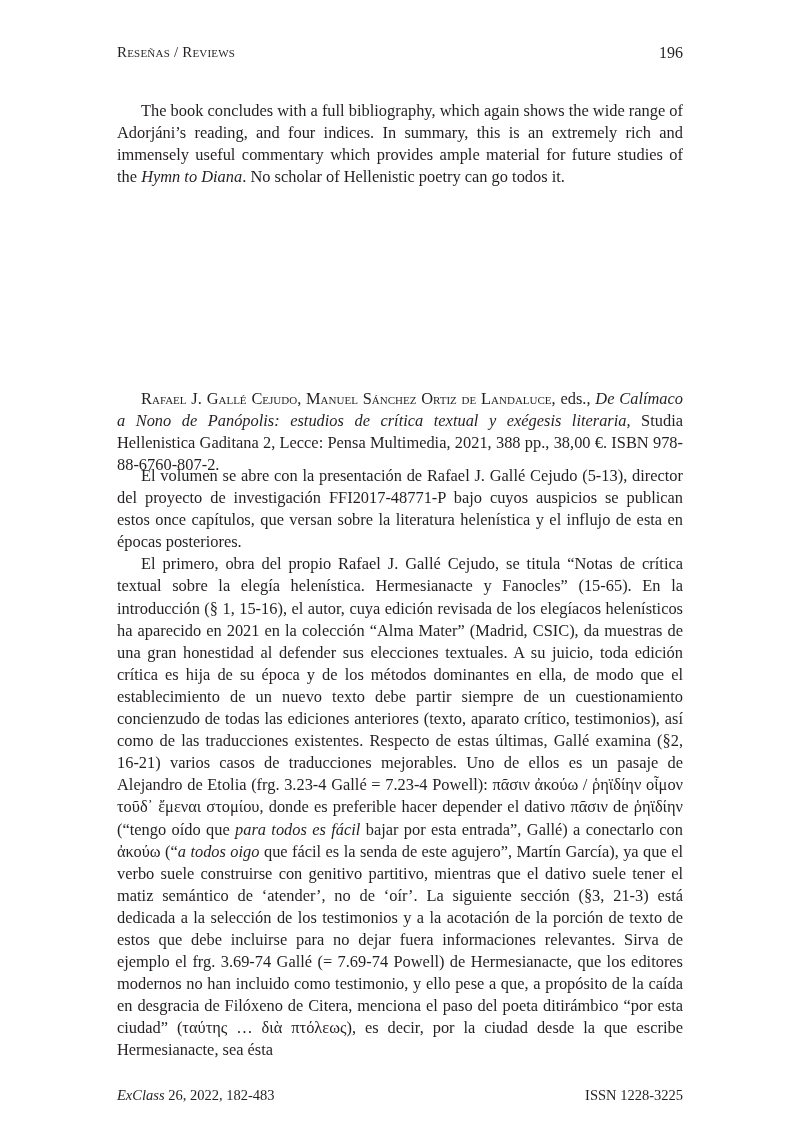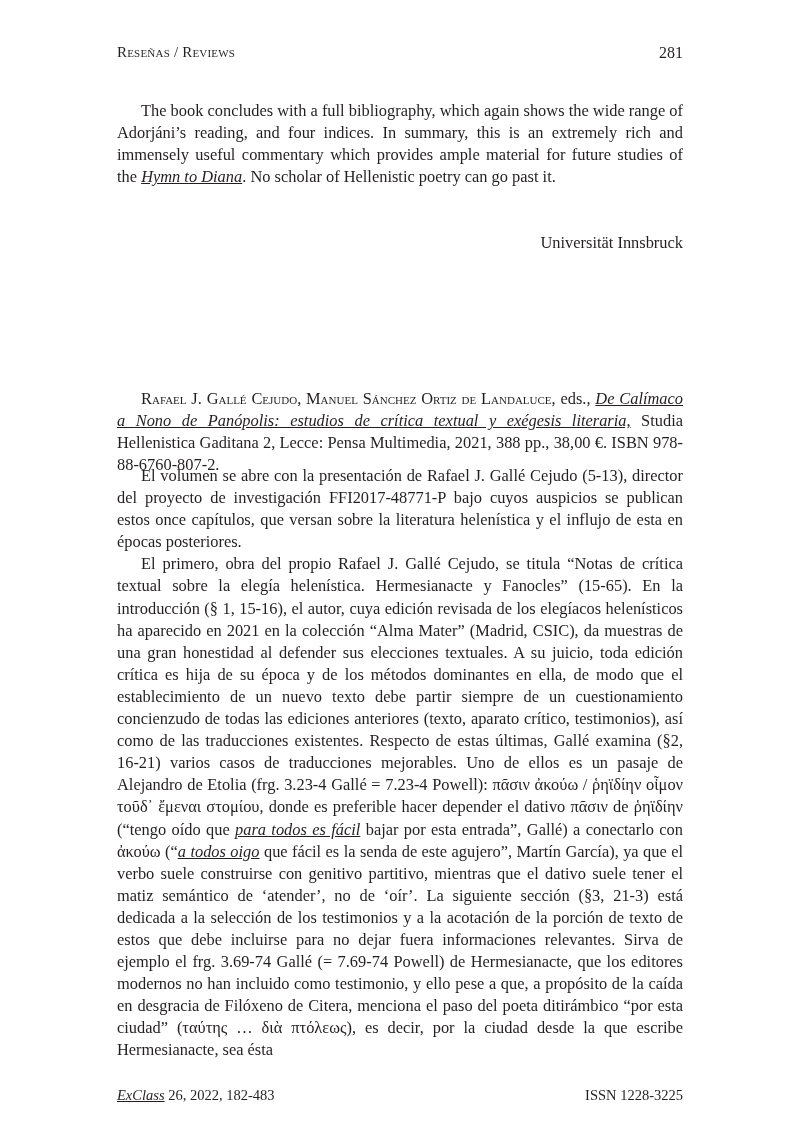--- a/index.html
+++ b/index.html
@@ -8,36 +8,35 @@
   .header { position:absolute; top:44px; left:117px; width:566px; height:22px; font-size:15px; }
   .header .running-title { position:absolute; left:0; right:16px; text-align:left; font-variant:small-caps; letter-spacing:0.2px; }
   .header .page-number { position:absolute; right:0; top:0; font-size:16px; }
   .body-text { position:absolute; left:117px; width:566px; font-size:16.4px; line-height:22.1px; text-align:justify; }
   .body-text p { margin:0; text-indent:24px; }
   .sc { font-variant:small-caps; }
   .signature { position:absolute; left:117px; width:566px; top:232px; text-align:right; font-size:16.4px; line-height:22.1px; }
   .footer { position:absolute; left:117px; width:566px; top:1087px; font-size:14.5px; }
   .footer .journal { position:absolute; left:0; }
   .footer .issn { position:absolute; right:0; }
-  i { font-style:italic;text-decoration:underline; }
+  i { font-style:italic; }
 </style>
 </head>
 <body>
 
 <div class="header">
   <span class="running-title">Reseñas / Reviews</span>
-  <span class="page-number">281</span>
+  <span class="page-number">196</span>
 </div>
 
 <div class="body-text" style="top:100px;">
-  <p><span>The book concludes with a full bibliography, which again shows the wide range of Adorjáni’s reading, and four indices. In summary, this is an extremely rich and immensely useful commentary which provides ample material for future studies of the </span><i>Hymn to Diana</i><span>. No scholar of Hellenistic poetry can go past it.</span></p>
+  <p><span>The book concludes with a full bibliography, which again shows the wide range of Adorjáni’s reading, and four indices. In summary, this is an extremely rich and immensely useful commentary which provides ample material for future studies of the </span><i>Hymn to Diana</i><span>. No scholar of Hellenistic poetry can go todos it.</span></p>
 </div>
 
 <div class="signature">
-  <div>Universität Innsbruck</div>
 </div>
 
 <div class="body-text" style="top:350px;margin-top:38px;">
   <p><span class="sc">Rafael J. Gallé Cejudo, Manuel Sánchez Ortiz de Landaluce</span><span>, eds., </span><i>De Calímaco a Nono de Panópolis: estudios de crítica textual y exégesis literaria,</i><span> Studia Hellenistica Gaditana 2, Lecce: Pensa Multimedia, 2021, 388 pp., 38,00 €. ISBN 978-88-6760-807-2.</span></p>
 </div>
 
 <div class="body-text" style="top:465px;">
   <p>El volumen se abre con la presentación de Rafael J. Gallé Cejudo (5-13), director del proyecto de investigación FFI2017-48771-P bajo cuyos auspicios se publican estos once capítulos, que versan sobre la literatura helenística y el influjo de esta en épocas posteriores.</p>
   <p><span>El primero, obra del propio Rafael J. Gallé Cejudo, se titula “Notas de crítica textual sobre la elegía helenística. Hermesianacte y Fanocles” (15-65). En la introducción (§ 1, 15-16), el autor, cuya edición revisada de los elegíacos helenísticos ha aparecido en 2021 en la colección “Alma Mater” (Madrid, CSIC), da muestras de una gran honestidad al defender sus elecciones textuales. A su juicio, toda edición crítica es hija de su época y de los métodos dominantes en ella, de modo que el establecimiento de un nuevo texto debe partir siempre de un cuestionamiento concienzudo de todas las ediciones anteriores (texto, aparato crítico, testimonios), así como de las traducciones existentes. Respecto de estas últimas, Gallé examina (§2, 16-21) varios casos de traducciones mejorables. Uno de ellos es un pasaje de Alejandro de Etolia (frg. 3.23-4 Gallé = 7.23-4 Powell): πᾶσιν ἀκούω / ῥηϊδίην οἶμον τοῦδ᾽ ἔμεναι στομίου, donde es preferible hacer depender el dativo πᾶσιν de ῥηϊδίην (“tengo oído que </span><i>para todos es fácil</i><span> bajar por esta entrada”, Gallé) a conectarlo con ἀκούω (“</span><i>a todos oigo</i><span> que fácil es la senda de este agujero”, Martín García), ya que el verbo suele construirse con genitivo partitivo, mientras que el dativo suele tener el matiz semántico de ‘atender’, no de ‘oír’. La siguiente sección (§3, 21-3) está dedicada a la selección de los testimonios y a la acotación de la porción de texto de estos que debe incluirse para no dejar fuera informaciones relevantes. Sirva de ejemplo el frg. 3.69-74 Gallé (= 7.69-74 Powell) de Hermesianacte, que los editores modernos no han incluido como testimonio, y ello pese a que, a propósito de la caída en desgracia de Filóxeno de Citera, menciona el paso del poeta ditirámbico “por esta ciudad” (ταύτης … διὰ πτόλεως), es decir, por la ciudad desde la que escribe Hermesianacte, sea ésta</span></p>
 </div>

